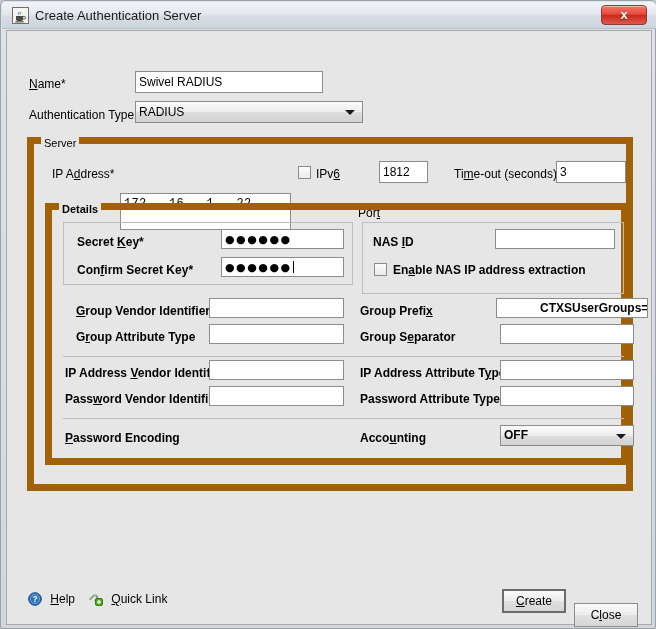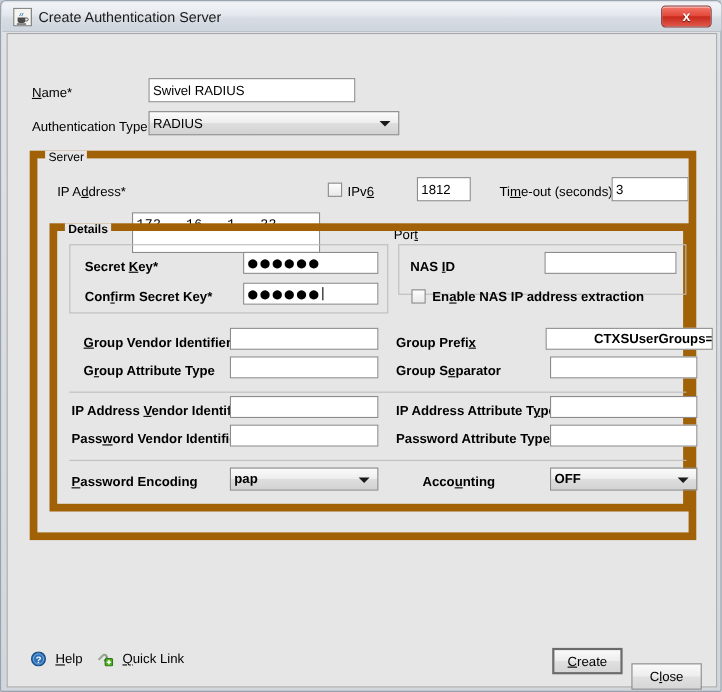--- a/index.html
+++ b/index.html
@@ -169,21 +169,21 @@
           <span class="lbl" style="left:13px;top:12px;">Secret <span class="mn">K</span>ey*</span>
           <div class="txt" style="left:157px;top:6px;width:123px;height:20px;">
             <span class="dots">●●●●●●</span>
           </div>
           <span class="lbl" style="left:13px;top:40px;">Con<span class="mn">f</span>irm Secret Key*</span>
           <div class="txt" style="left:157px;top:34px;width:123px;height:20px;">
             <span class="dots">●●●●●●</span><i class="caret"></i>
           </div>
         </div>
 
-        <div class="subpanel" style="left:310px;top:12px;width:262px;height:46px;">
+        <div class="subpanel" style="left:310px;top:12px;width:262px;height:72px;">
           <span class="lbl" style="left:10px;top:12px;">NAS <span class="mn">I</span>D</span>
           <div class="txt" style="left:132px;top:6px;width:120px;height:20px;"></div>
           <div class="cbx" style="left:11px;top:40px;"></div>
           <span class="lbl" style="left:30px;top:40px;">En<span class="mn">a</span>ble NAS IP address extraction</span>
         </div>
 
         <span class="lbl" style="left:24px;top:94px;"><span class="mn">G</span>roup Vendor Identifier</span>
         <div class="txt" style="left:157px;top:88px;width:135px;height:20px;"></div>
         <span class="lbl" style="left:308px;top:94px;">Group Prefi<span class="mn">x</span></span>
         <div class="txt" style="left:444px;top:88px;width:152px;height:20px;padding-left:43px;">CTXSUserGroups=</div>
@@ -201,25 +201,21 @@
         <div class="txt" style="left:448px;top:150px;width:134px;height:20px;"></div>
 
         <span class="lbl" style="left:13px;top:182px;">Pass<span class="mn">w</span>ord Vendor Identifier</span>
         <div class="txt" style="left:157px;top:176px;width:135px;height:20px;"></div>
         <span class="lbl" style="left:308px;top:182px;">Password Attribute Type</span>
         <div class="txt" style="left:448px;top:176px;width:134px;height:20px;"></div>
 
         <div class="sep" style="left:11px;top:208px;width:561px;"></div>
 
         <span class="lbl" style="left:13px;top:221px;"><span class="mn">P</span>assword Encoding</span>
-        <div class="combo" style="left:157px;top:215px;width:135px;height:21px;line-height:19px;">
-          <span>pap</span>
-          <i class="arrow"></i>
-        </div>
-        <span class="lbl" style="left:308px;top:221px;margin-left:24px;">Acco<span class="mn">u</span>nting</span>
+        <span class="lbl" style="left:308px;top:221px;">Acco<span class="mn">u</span>nting</span>
         <div class="combo" style="left:448px;top:215px;width:134px;height:21px;line-height:19px;">
           <span>OFF</span>
           <i class="arrow"></i>
         </div>
       </div>
     </div>
 
     <div id="bottombar">
 
       <span class="linkbtn" style="left:20px;top:13px;">

